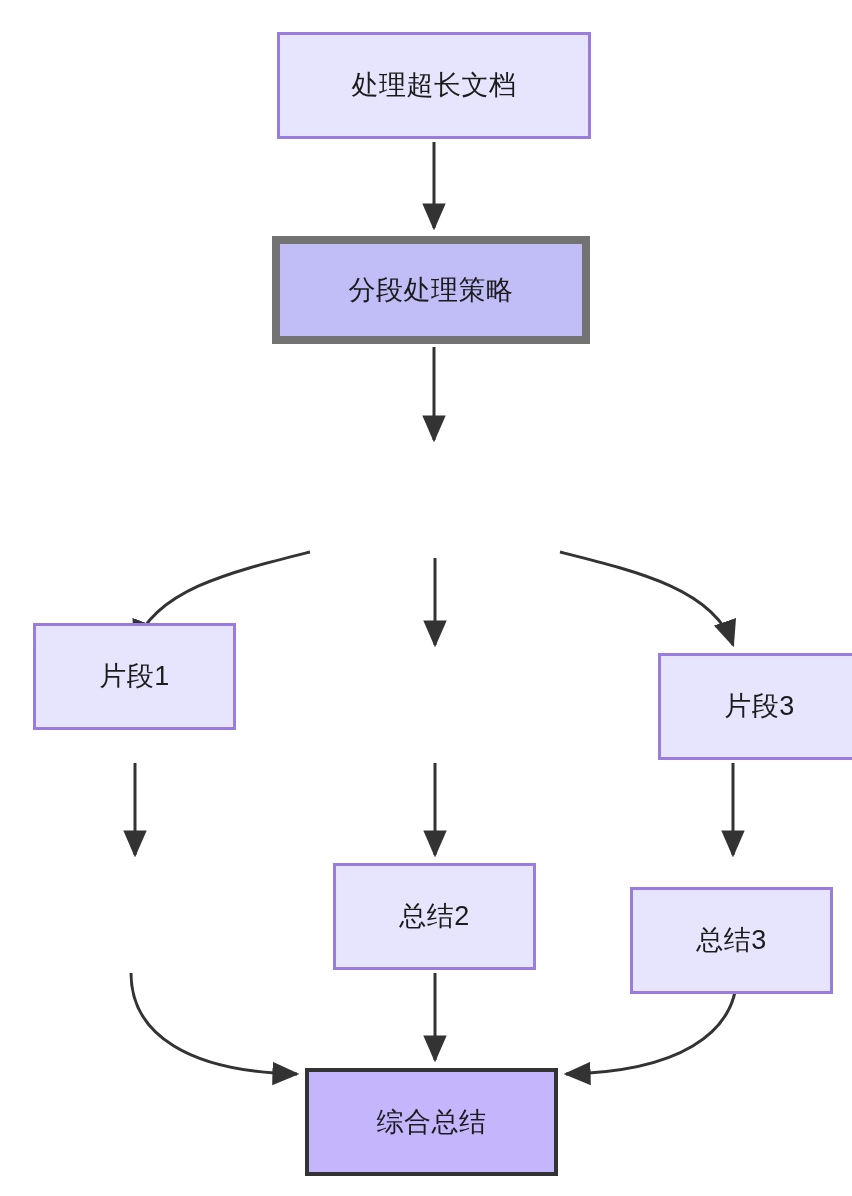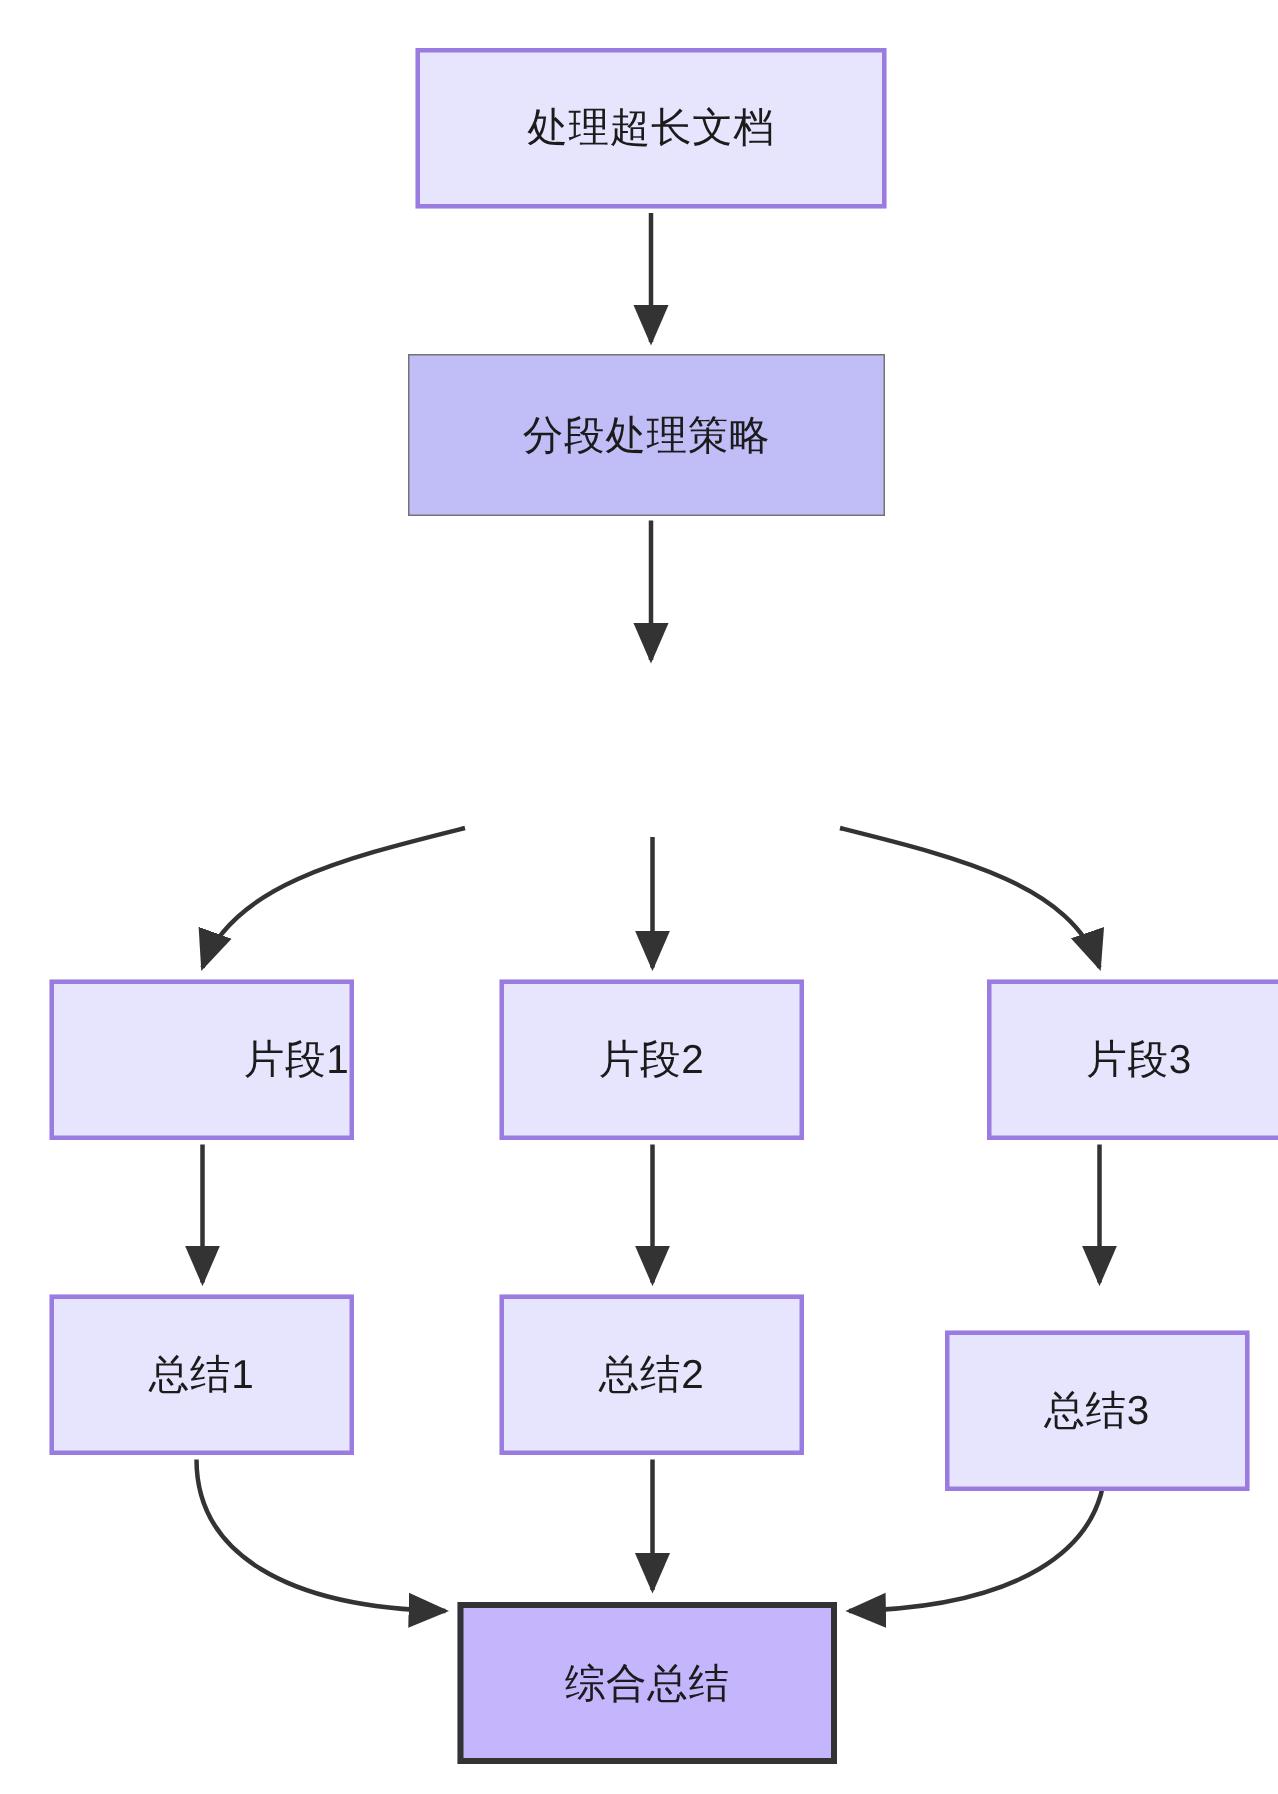--- a/index.html
+++ b/index.html
@@ -40,21 +40,21 @@
     font-size: 27px;
     line-height: 1.2;
     letter-spacing: 0.5px;
   }
   .node-default {
     background: #e7e5fd;
     border: 3px solid #9a7bdf;
   }
   .node-highlight {
     background: #c1bdf7;
-    border: 1px solid #737373;
+    border: 8px solid #737373;
   }
   .node-result {
     background: #c4b5fd;
     border: 4px solid #333333;
   }
   .node-label {
     pointer-events: none;
     white-space: nowrap;
   }
 </style>
@@ -95,35 +95,29 @@
 
   <div class="node node-default" style="left:277px; top:32px; width:314px; height:107px;">
     <span class="node-label">处理超长文档</span>
   </div>
 
   <div class="node node-highlight" style="left:272px; top:236px; width:318px; height:108px;">
     <span class="node-label">分段处理策略</span>
   </div>
 
 
-  <div class="node node-default" style="left:33px; top:653px; width:203px; height:107px;justify-content:flex-end;">
+  <div class="node node-default" style="left:33px; top:623px; width:203px; height:107px;">
     <span class="node-label">片段1</span>
   </div>
 
-  <div class="node node-default" style="left:333px; top:653px; width:203px; height:107px;">
-    <span class="node-label">片段2</span>
-  </div>
 
   <div class="node node-default" style="left:630px; top:653px; width:203px; height:107px;margin-left:28px;">
     <span class="node-label">片段3</span>
   </div>
 
-  <div class="node node-default" style="left:33px; top:863px; width:203px; height:107px;">
-    <span class="node-label">总结1</span>
-  </div>
 
   <div class="node node-default" style="left:333px; top:863px; width:203px; height:107px;justify-content:center;">
     <span class="node-label">总结2</span>
   </div>
 
   <div class="node node-default" style="left:630px; top:863px; width:203px; height:107px;margin-top:24px;">
     <span class="node-label">总结3</span>
   </div>
 
   <div class="node node-result" style="left:305px; top:1068px; width:253px; height:108px;">

